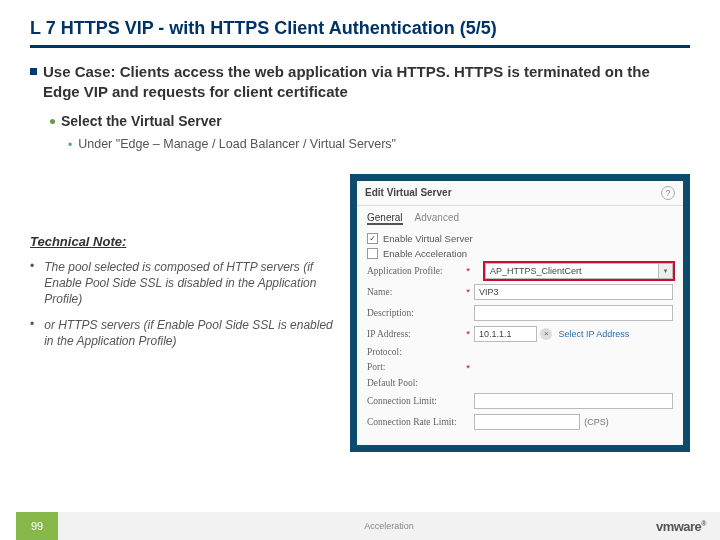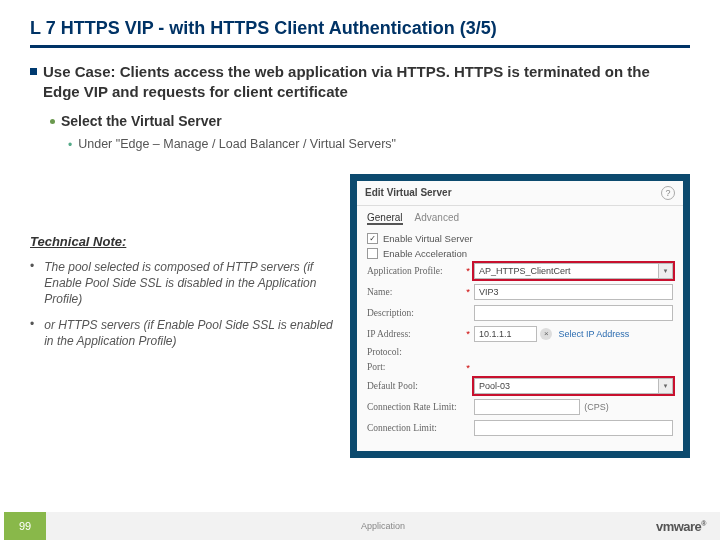--- a/index.html
+++ b/index.html
@@ -31,36 +31,36 @@
   .tab { font-size: 10px; color: #888; }
   .tab.active { color: #333; border-bottom: 2px solid #555; }
   .form-area { padding: 8px 10px 10px 10px; }
   .chk-row { display: flex; align-items: center; gap: 5px; margin-bottom: 4px; font-size: 9.5px; }
   .chk { width: 11px; height: 11px; border: 1px solid #999; background: #fff; display: flex; align-items: center; justify-content: center; font-size: 8px; color: #333; }
   .fld-row { display: flex; align-items: center; margin-bottom: 5px; font-size: 9.5px; }
   .fld-label { width: 98px; color: #666; font-family: Liberation Serif, serif; }
   .req { color: #c00; margin-right: 3px; width: 6px; display: inline-block; text-align: center; }
   .fld-input { flex: 1; height: 16px; border: 1px solid #bbb; background: #fff; padding: 0 4px; display: flex; align-items: center; font-size: 9px; color: #444; position: relative; }
   .dropdown-arrow { position: absolute; right: 0; top: 0; width: 14px; height: 100%; border-left: 1px solid #bbb; display: flex; align-items: center; justify-content: center; font-size: 7px; color: #666; background: #eee; }
-  .highlight { box-shadow: 0 0 0 2px #c8102e; }
+  .highlight { box-shadow: 0 0 0 2px #c8102e; margin-left: 11px; }
   .ip-link { font-size: 9px; color: #2b6cb0; margin-left: 6px; white-space: nowrap; }
   .clear-x { width: 12px; height: 12px; border-radius: 50%; background: #ddd; color: #666; font-size: 8px; display: flex; align-items: center; justify-content: center; margin-left: 3px; }
   .cps { font-size: 9px; color: #777; margin-left: 4px; }
-  .footer { position: absolute; bottom: 0; left: 4px; right: 0; height: 28px; display: flex; align-items: center; }
+  .footer { position: absolute; bottom: 0; left: 16px; right: 0; height: 28px; display: flex; align-items: center; }
   .page-num { width: 42px; height: 28px; background: #89b84a; color: #fff; font-size: 11px; display: flex; align-items: center; justify-content: center; }
   .footer-bar { flex: 1; background: #f2f2f2; height: 28px; display: flex; align-items: center; justify-content: center; position: relative; }
   .conf { font-size: 9px; color: #888; }
   .logo { position: absolute; right: 14px; font-size: 13px; font-weight: bold; color: #555; letter-spacing: -0.5px; }
   .logo sup { font-size: 7px; }
 </style>
 </head>
 <body>
 
 <div class="slide">
-  <div class="title">L 7 HTTPS VIP - with HTTPS Client Authentication (3/5)</div>
+  <div class="title">L 7 HTTPS VIP - with HTTPS Client Authentication (5/5)</div>
   <div class="title-underline"></div>
 
   <div class="usecase-row">
     <div class="bullet-sq"></div>
     <div class="usecase">Use Case: Clients access the web application via HTTPS. HTTPS is terminated on the Edge VIP and requests for client certificate</div>
   </div>
 
   <div class="sub-row">
     <div class="dot"></div>
     <div class="sub-text">Select the Virtual Server</div>
@@ -144,43 +144,39 @@
           </div>
 
           <div class="fld-row">
             <span class="fld-label">Port:</span>
             <span class="req">*</span>
           </div>
 
           <div class="fld-row">
             <span class="fld-label">Default Pool:</span>
             <span class="req"></span>
-            <div class="fld-input highlight">
-              <span>Pool-03</span>
-              <span class="dropdown-arrow">▾</span>
-            </div>
+          </div>
+
+          <div class="fld-row">
+            <span class="fld-label">Connection Limit:</span>
+            <span class="req"></span>
+            <div class="fld-input"></div>
           </div>
 
           <div class="fld-row">
             <span class="fld-label">Connection Rate Limit:</span>
             <span class="req"></span>
             <div class="fld-input" style="flex:0.6"></div>
             <span class="cps">(CPS)</span>
-          </div>
-
-          <div class="fld-row">
-            <span class="fld-label">Connection Limit:</span>
-            <span class="req"></span>
-            <div class="fld-input"></div>
           </div>
         </div>
       </div>
     </div>
   </div>
 </div>
 
 <div class="footer">
   <div class="page-num">99</div>
   <div class="footer-bar">
-    <span class="conf">Application</span>
+    <span class="conf">Acceleration</span>
     <span class="logo"><span>vmware</span><sup>®</sup></span>
   </div>
 </div>
 
 </body></html>

